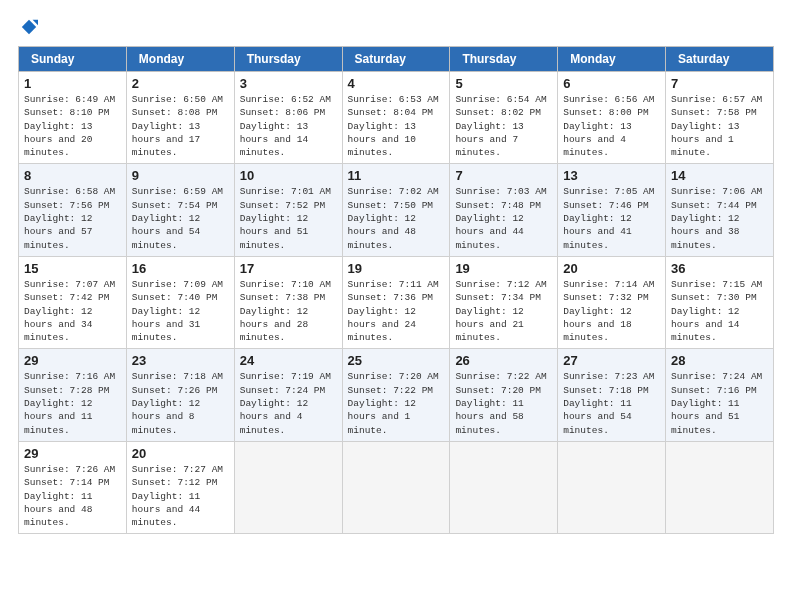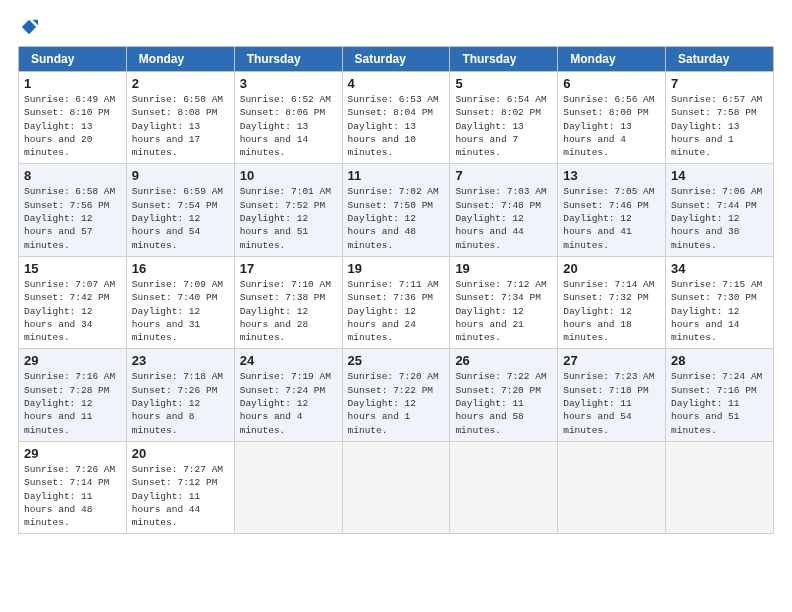--- a/index.html
+++ b/index.html
@@ -222,21 +222,21 @@
           </td>
           <td>
             <span class="day-number">19</span>
             <div class="day-info">Sunrise: 7:12 AM<br>Sunset: 7:34 PM<br>Daylight: 12 hours and 21 minutes.</div>
           </td>
           <td>
             <span class="day-number">20</span>
             <div class="day-info">Sunrise: 7:14 AM<br>Sunset: 7:32 PM<br>Daylight: 12 hours and 18 minutes.</div>
           </td>
           <td>
-            <span class="day-number">34</span>
+            <span class="day-number">36</span>
             <div class="day-info">Sunrise: 7:15 AM<br>Sunset: 7:30 PM<br>Daylight: 12 hours and 14 minutes.</div>
           </td>
         </tr>
         <tr>
           <td>
             <span class="day-number">29</span>
             <div class="day-info">Sunrise: 7:16 AM<br>Sunset: 7:28 PM<br>Daylight: 12 hours and 11 minutes.</div>
           </td>
           <td>
             <span class="day-number">23</span>

